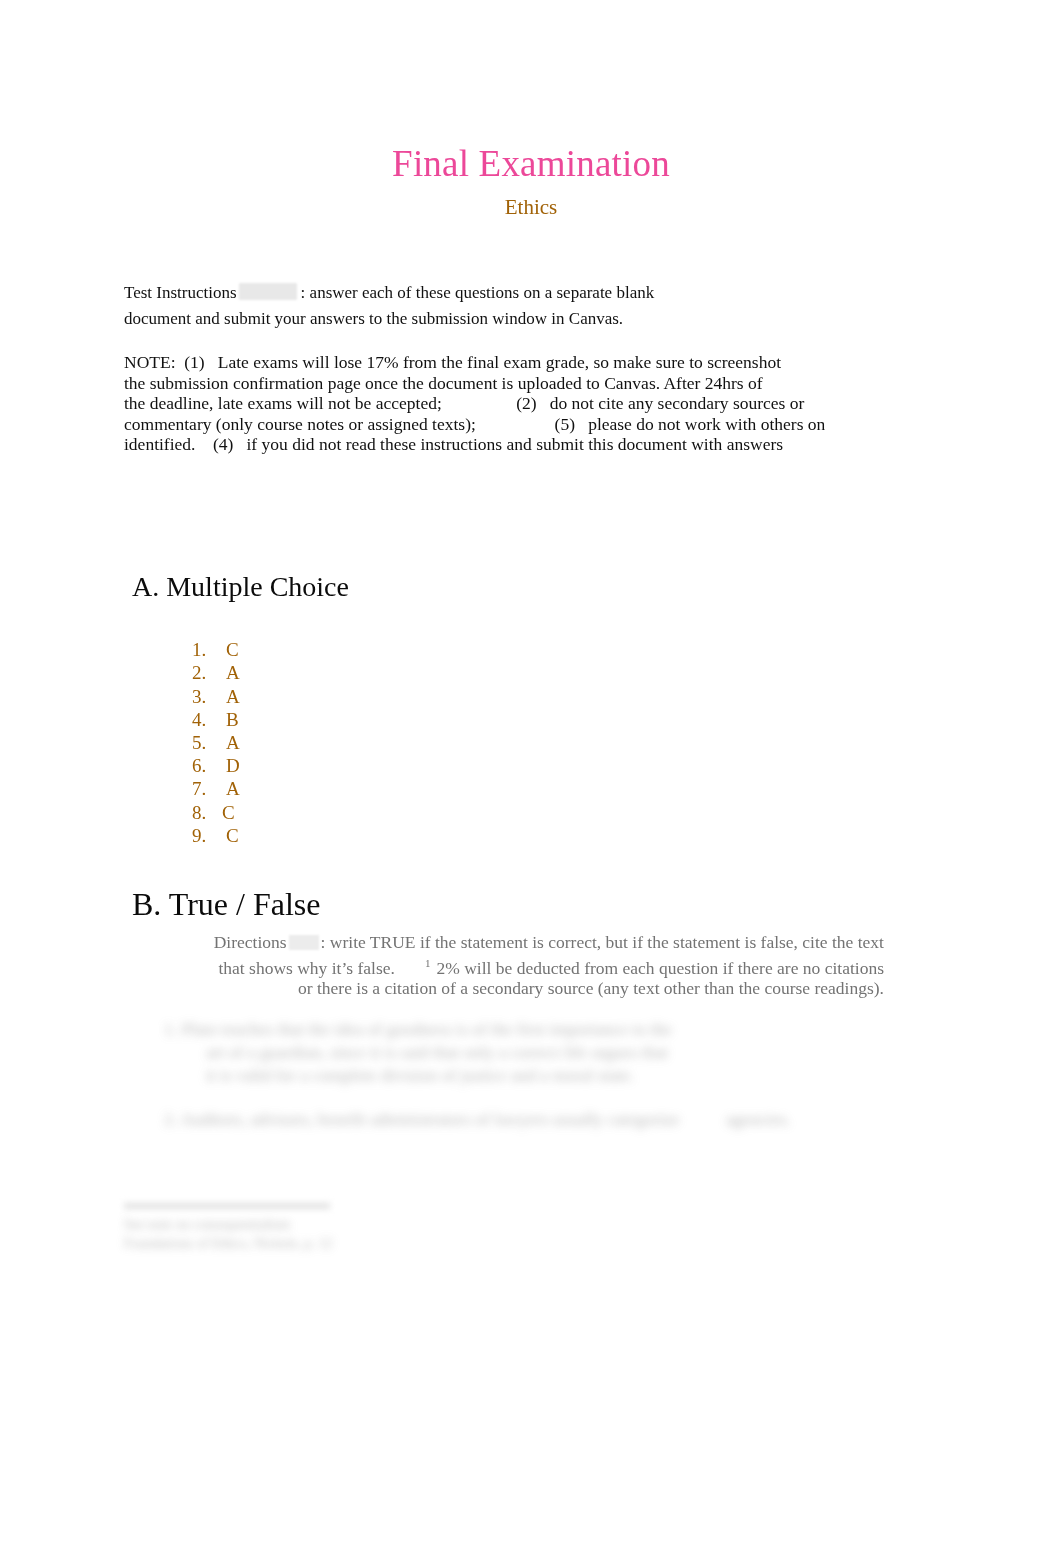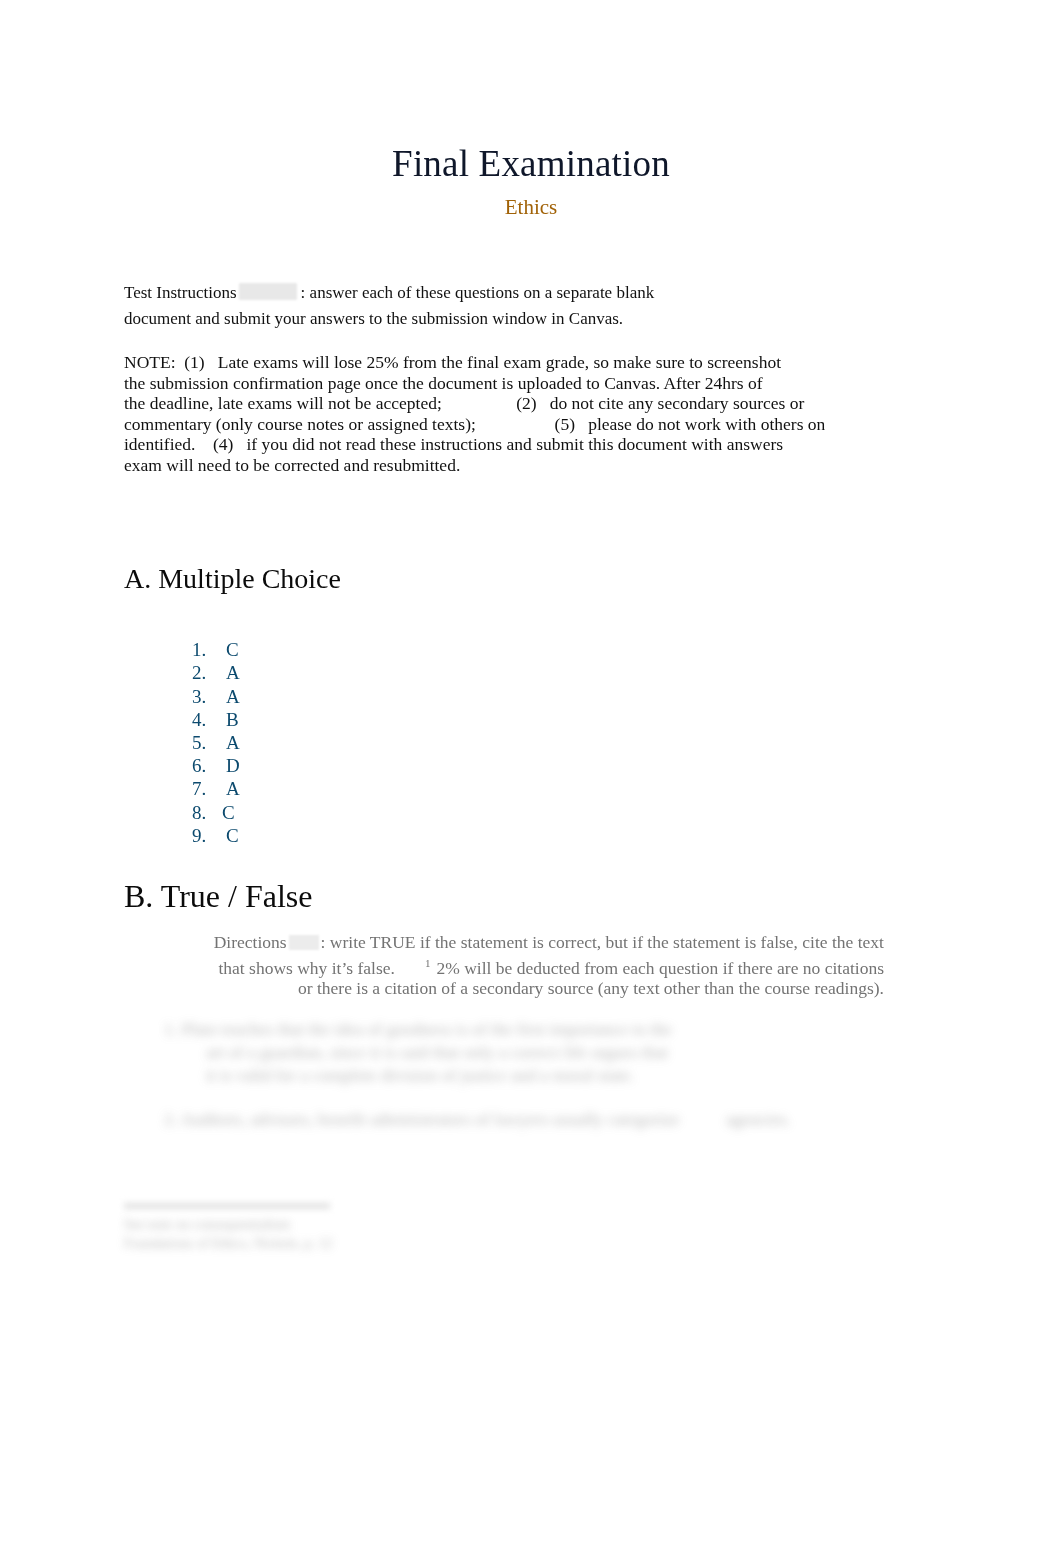--- a/index.html
+++ b/index.html
@@ -24,21 +24,21 @@
     left: 0;
     top: 142px;
     width: 1062px;
     text-align: center;
   }
   .doc-title {
     font-family: "Liberation Serif", "DejaVu Serif", serif;
     font-size: 37px;
     line-height: 44px;
     letter-spacing: 0.2px;
-    color: #0f172a;
+    color: #ec4899;
   }
   .doc-subtitle {
     font-family: "Liberation Serif", "DejaVu Serif", serif;
     font-size: 21px;
     line-height: 26px;
     margin-top: 8px;
     color: #a16207;
   }
 
   
@@ -94,41 +94,41 @@
   }
 
   
   .section-heading {
     position: absolute;
     left: 0;
     font-size: 28px;
     line-height: 34px;
     font-weight: normal;
     color: #0b0b0b;
-    margin: 0;
+    margin: 8px;
     text-align: center;
   }
   #heading-a { top: 562px; }
   #heading-b { top: 879px; font-size: 32px; }
 
   
   .mc-list {
     position: absolute;
     left: 30px;
     top: 615px;
     margin: 0;
     padding: 0;
     list-style: none;
   }
   .mc-item {
     display: block;
     height: 23.2px;
     font-size: 19px;
     line-height: 23.2px;
-    color: #0c4a6e;
+    color: #a16207;
     white-space: pre;
   }
   .mc-num {
     display: inline-block;
     width: 34px;
     text-align: left;
   }
   .mc-item.tight .mc-num {
     width: 30px;
   }
@@ -224,26 +224,25 @@
   </div>
 
   <div class="body-area">
 
     <div class="instructions">
       <span class="lead">Test Instructions</span><span class="redaction-box"></span><span>:  answer each of these questions on a separate blank</span>
       <span class="instructions-tail">document and submit your answers to the submission window in Canvas.</span>
     </div>
 
     <div class="note-block">
-      <span class="note-line">NOTE:  (1)   Late exams will lose 25% from the final exam grade, so make sure to screenshot</span>
+      <span class="note-line">NOTE:  (1)   Late exams will lose 17% from the final exam grade, so make sure to screenshot</span>
       <span class="note-line">the submission confirmation page once the document is uploaded to Canvas. After 24hrs of</span>
       <span class="note-line">the deadline, late exams will not be accepted;                 (2)   do not cite any secondary sources or</span>
       <span class="note-line">commentary (only course notes or assigned texts);                  (5)   please do not work with others on</span>
       <span class="note-line">identified.    (4)   if you did not read these instructions and submit this document with answers</span>
-      <span class="note-line">exam will need to be corrected and resubmitted.</span>
     </div>
 
     <h2 class="section-heading" id="heading-a">A. Multiple Choice</h2>
 
     <ol class="mc-list">
       <li class="mc-item">
         <span class="mc-num">1.</span><span class="mc-ans">C</span>
       </li>
       <li class="mc-item">
         <span class="mc-num">2.</span><span class="mc-ans">A</span>

